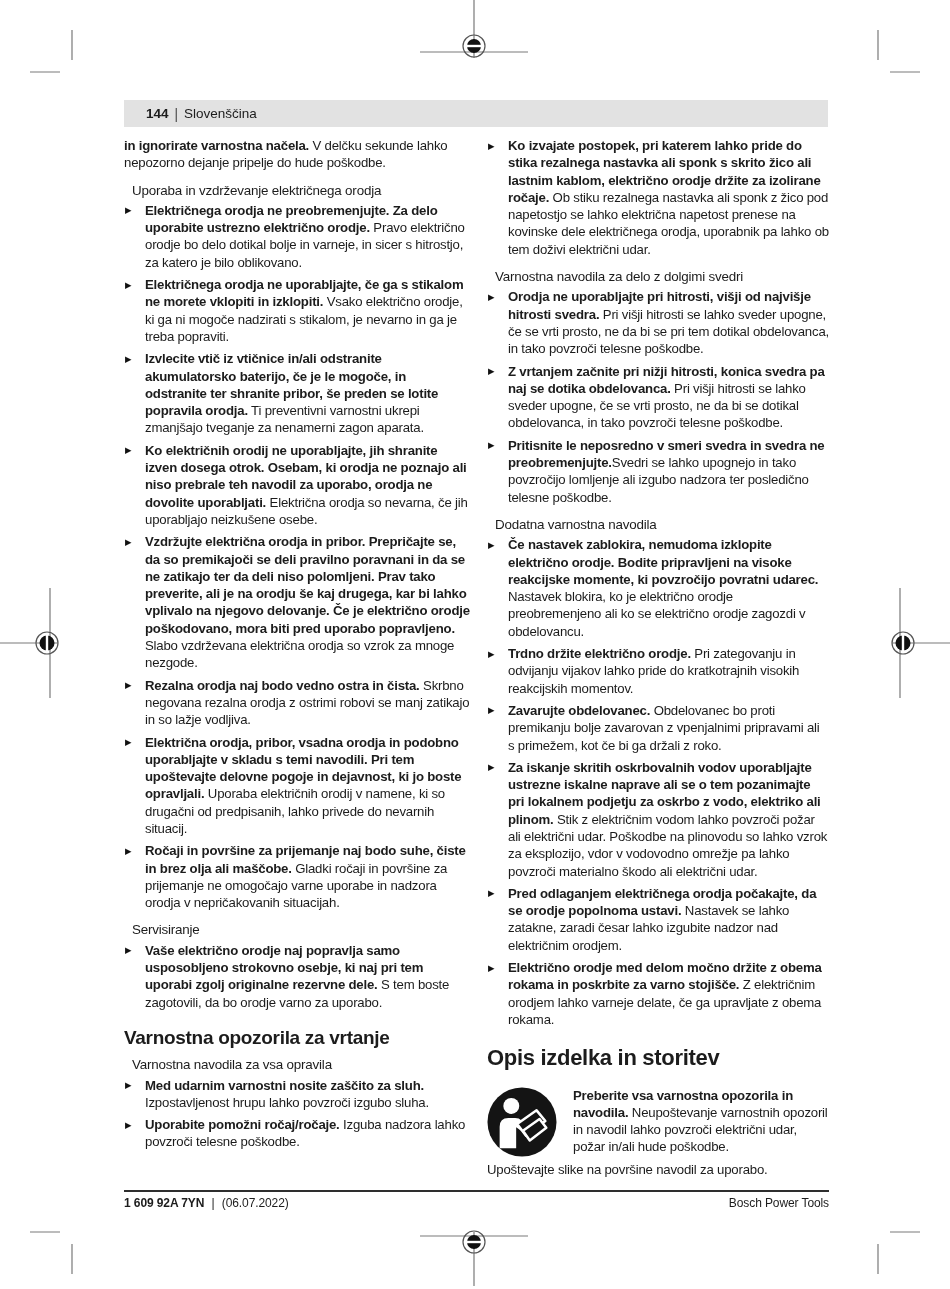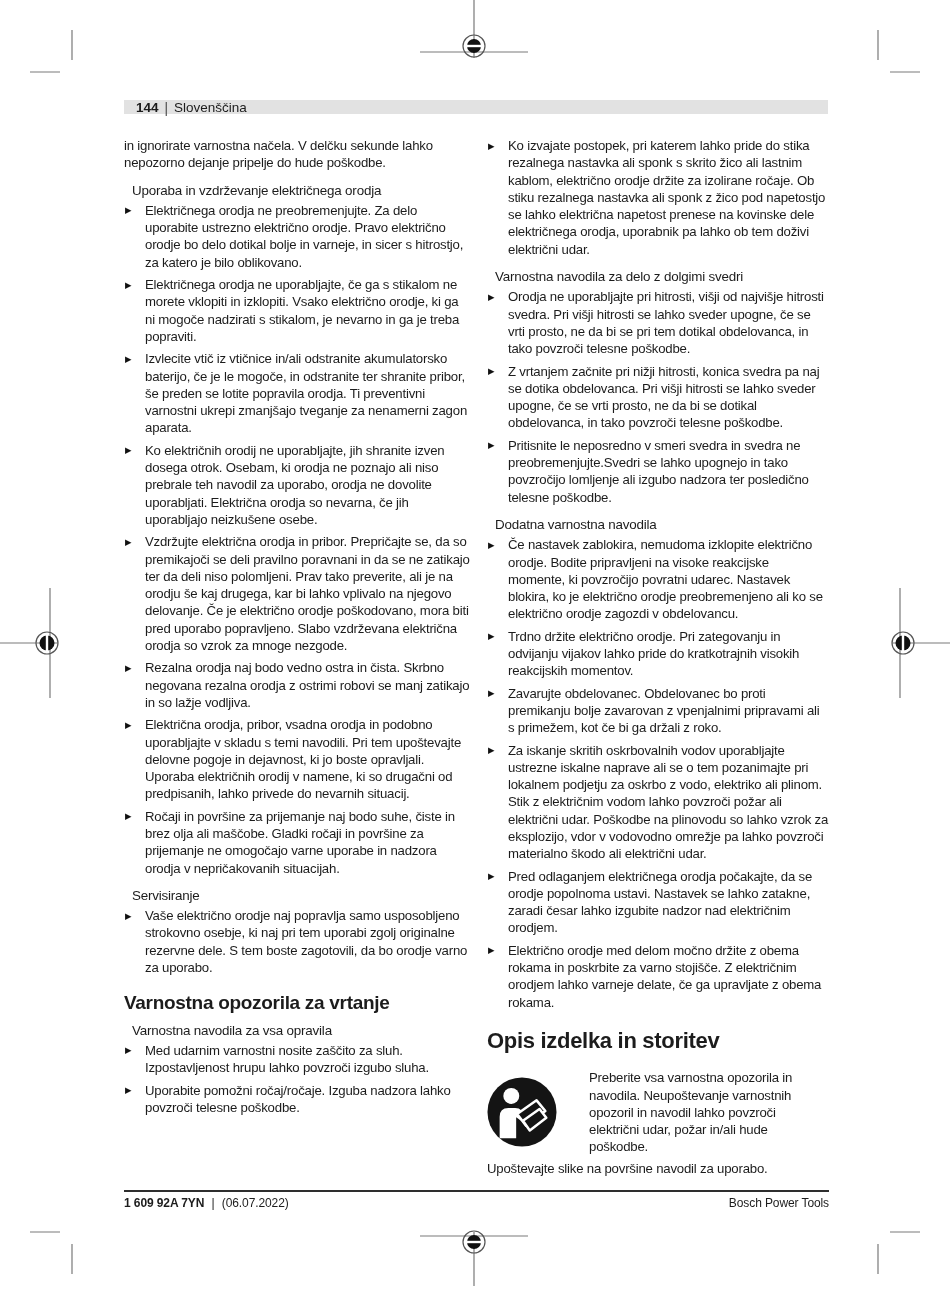--- a/index.html
+++ b/index.html
@@ -9,44 +9,44 @@
     font-family:"Liberation Sans","DejaVu Sans",sans-serif;
     color:var(--text,#1c1c1c);
     overflow:hidden;
     position:relative;
   }
   .page{position:absolute;inset:0;}
   
   .marks{position:absolute;inset:0;pointer-events:none;}
   
   .header-bar{
-    position:absolute;left:124px;top:100px;width:704px;height:14px;
+    position:absolute;left:124px;top:100px;width:704px;height:27px;
     background:var(--header-bar,#e2e2e2);
     display:flex;align-items:center;
-    padding-left:12px;box-sizing:border-box;
+    padding-left:22px;box-sizing:border-box;
     font-size:13.5px;
   }
   .header-bar .num{font-weight:bold;}
   .header-bar .sep{margin:0 6px;color:#444;font-weight:400;transform:scaleY(1.15);}
   
   .col{position:absolute;top:137px;font-size:13.2px;line-height:17.3px;letter-spacing:-0.2px;}
   .col-left{left:124px;width:347px;}
   .col-right{left:487px;width:342px;}
   .para{margin:0 0 5px 0;}
-  .b{font-weight:normal;}
+  .b{font-weight:bold;}
   .bullet{position:relative;padding-left:21px;margin:0 0 5px 0;}
   .bullet .tri{
     position:absolute;left:1px;top:3.5px;
     font-size:8.5px;line-height:10px;color:#111;
   }
   .bullet .para{margin:0;}
   .subheading{font-weight:normal;font-size:13.4px;margin:10px 0 3px 8px;}
   .col-heading{font-weight:bold;font-size:19px;letter-spacing:-0.3px;margin:18px 0 9px 0;}
   .product-title{font-weight:bold;font-size:22px;letter-spacing:-0.3px;margin:21px 0 10px 0;}
-  .icon-para{display:flex;gap:32px;margin:20px 0 4px 0;align-items:center;}
+  .icon-para{display:flex;gap:16px;margin:20px 0 4px 0;}
   .icon-para .icon{flex:0 0 70px;width:70px;height:70px;}
   .icon-para .para{margin:0;}
   
   .footer-rule{position:absolute;left:124px;top:1190px;width:705px;height:2px;background:#2e2e2e;}
   .footer-row{
     position:absolute;left:124px;top:1196px;width:705px;
     display:flex;justify-content:space-between;
     font-size:12px;letter-spacing:-0.1px;
   }
   .footer-row .docnum{font-weight:bold;}

